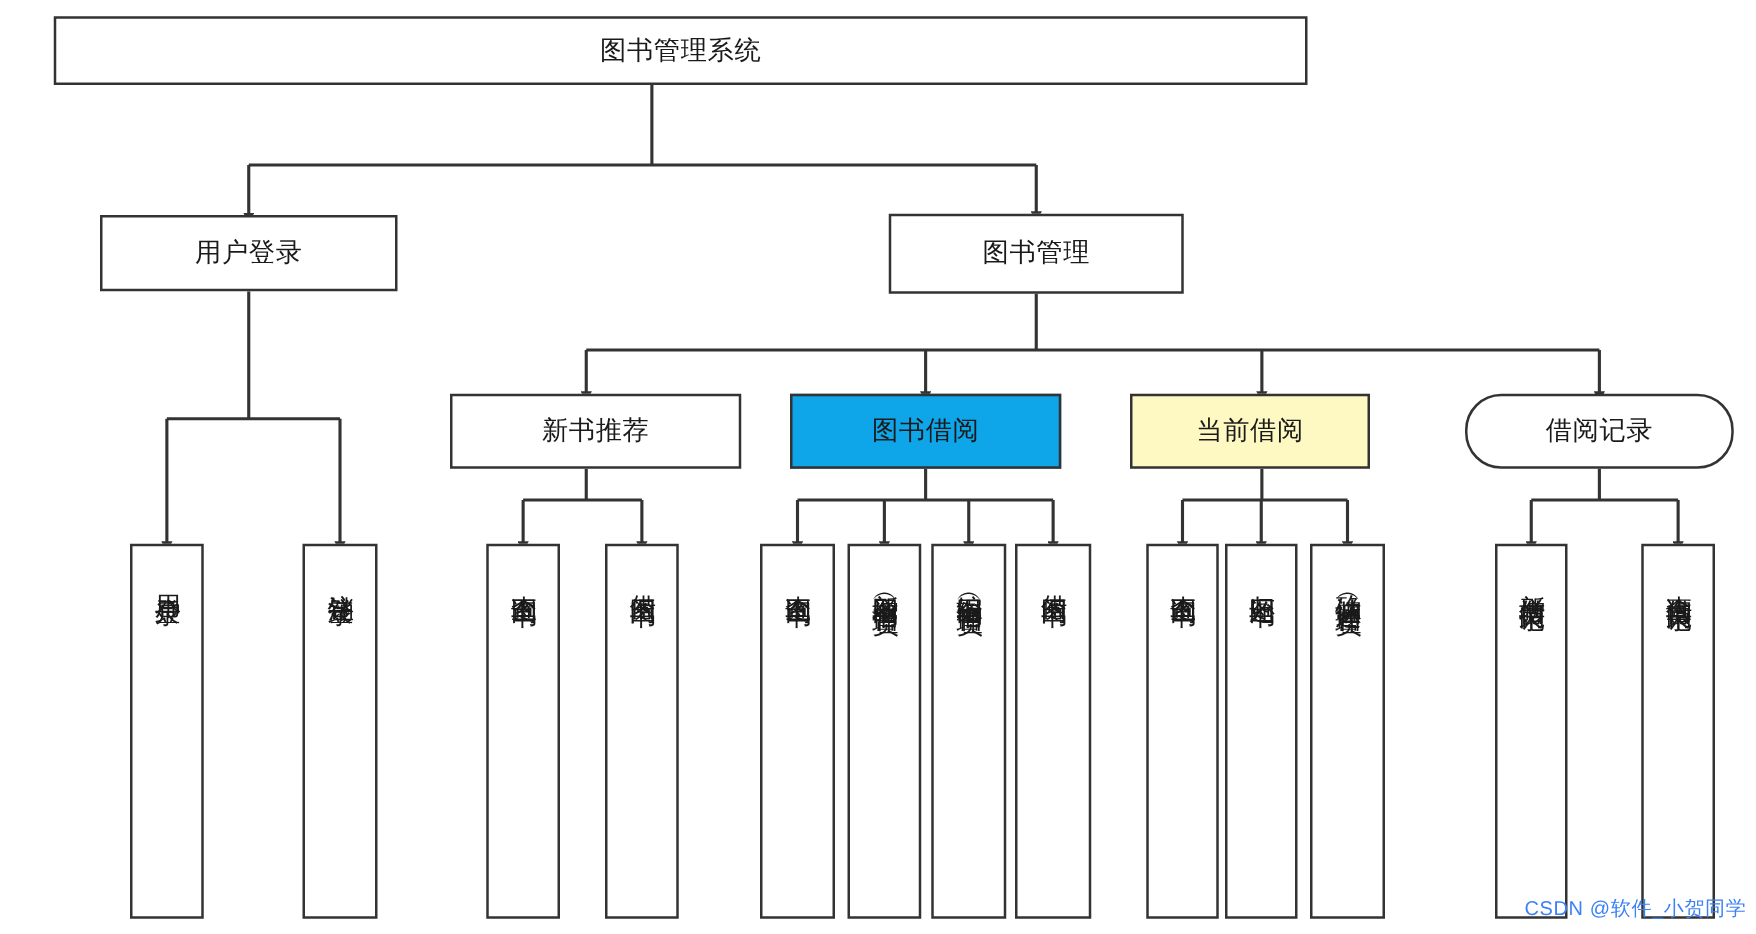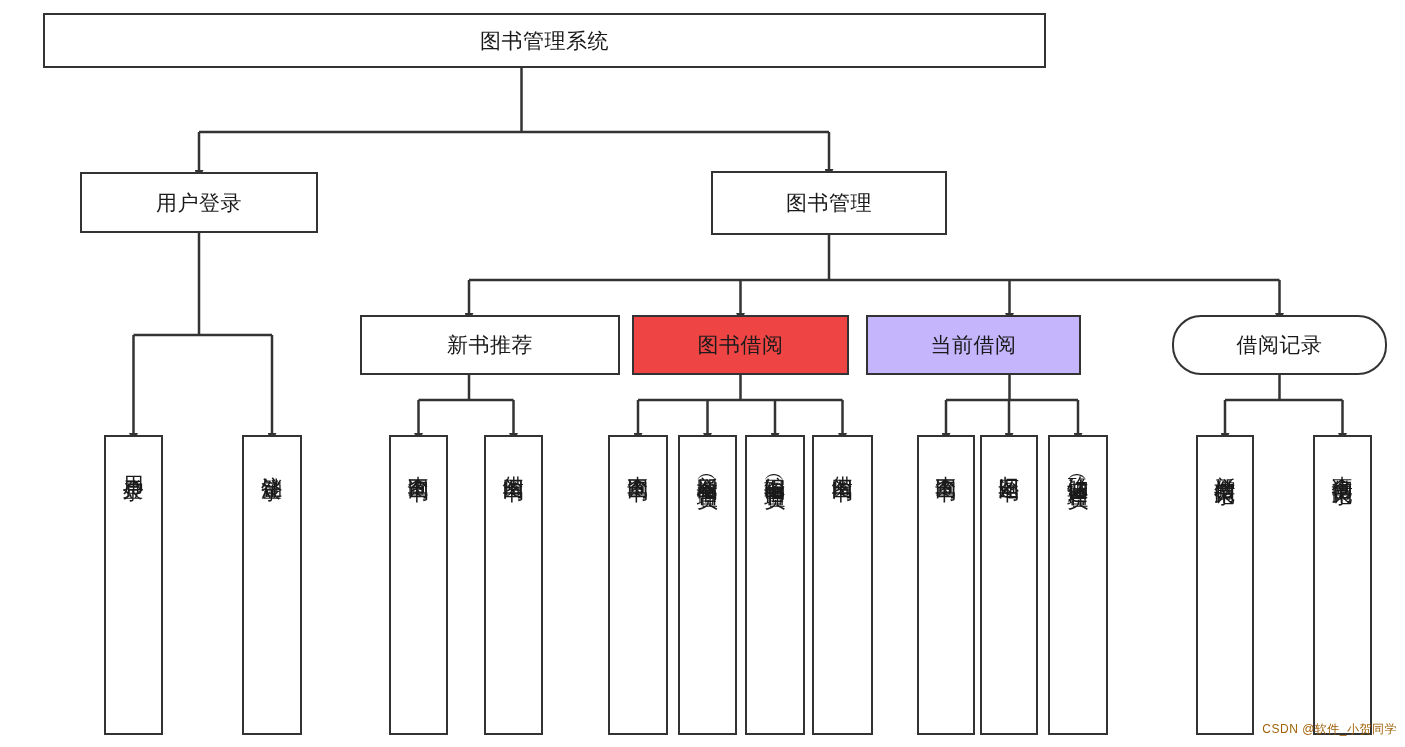--- a/index.html
+++ b/index.html
@@ -52,22 +52,22 @@
     font-size: 21px;
     line-height: 1.12;
     color: #1a1a1a;
     letter-spacing: 2px;
     white-space: nowrap;
   }
   .watermark {
     position: absolute;
     right: 8px;
     bottom: 9px;
-    font-size: 12px;
-    color: #a16207;
+    font-size: 16px;
+    color: #3b82f6;
     white-space: nowrap;
     pointer-events: none;
     letter-spacing: 0.5px;
   }
 </style>
 </head>
 <body>
 
 <div id="diagram-root">
 
@@ -117,27 +117,27 @@
   <div id="nodes-layer">
       <div class="node-box horizontal" style="left: 20px; top: 13px; width: 1003px; height: 55px; border-color: rgb(51, 51, 51); background: rgb(255, 255, 255); margin-left: 23px;">
         <span class="node-label" style="color: rgb(26, 26, 26);">图书管理系统</span>
       </div>
       <div class="node-box horizontal" style="left: 80px; top: 172px; width: 238px; height: 61px; border-color: rgb(51, 51, 51); background: rgb(255, 255, 255);">
         <span class="node-label" style="color: rgb(26, 26, 26);">用户登录</span>
       </div>
       <div class="node-box horizontal" style="left: 711px; top: 171px; width: 236px; height: 64px; border-color: rgb(51, 51, 51); background: rgb(255, 255, 255);">
         <span class="node-label" style="color: rgb(26, 26, 26);">图书管理</span>
       </div>
-      <div class="node-box horizontal" style="left: 360px; top: 315px; width: 260px; height: 60px; border-color: rgb(51, 51, 51); background: rgb(255, 255, 255); justify-content: center;">
+      <div class="node-box horizontal" style="left: 360px; top: 315px; width: 233px; height: 60px; border-color: rgb(51, 51, 51); background: rgb(255, 255, 255); justify-content: center;">
         <span class="node-label" style="color: rgb(26, 26, 26);">新书推荐</span>
       </div>
-      <div class="node-box horizontal" style="left: 632px; top: 315px; width: 217px; height: 60px; border-color: rgb(51, 51, 51); background: #ef4444;">
+      <div class="node-box horizontal" style="left: 632px; top: 315px; width: 217px; height: 60px; border-color: rgb(51, 51, 51); background: #0ea5e9;">
         <span class="node-label" style="color: rgb(26, 26, 26);">图书借阅</span>
       </div>
-      <div class="node-box horizontal" style="left: 866px; top: 315px; width: 215px; height: 60px; border-color: rgb(51, 51, 51); background: #c4b5fd;">
+      <div class="node-box horizontal" style="left: 904px; top: 315px; width: 192px; height: 60px; border-color: rgb(51, 51, 51); background: #fef9c3;">
         <span class="node-label" style="color: rgb(26, 26, 26);">当前借阅</span>
       </div>
       <div class="node-box horizontal" style="left: 1172px; top: 315px; width: 215px; height: 60px; border-color: rgb(51, 51, 51); background: rgb(255, 255, 255); border-radius: 29px;">
         <span class="node-label" style="color: rgb(26, 26, 26);">借阅记录</span>
       </div>
       <div class="node-box vertical" style="left: 104px; top: 435px; width: 59px; height: 300px; border-color: rgb(51, 51, 51); background: rgb(255, 255, 255);">
         <span class="node-label" style="color: rgb(26, 26, 26);">用户登录</span>
       </div>
       <div class="node-box vertical" style="left: 242px; top: 435px; width: 60px; height: 300px; border-color: rgb(51, 51, 51); background: rgb(255, 255, 255);">
         <span class="node-label" style="color: rgb(26, 26, 26);">注销登录</span>

